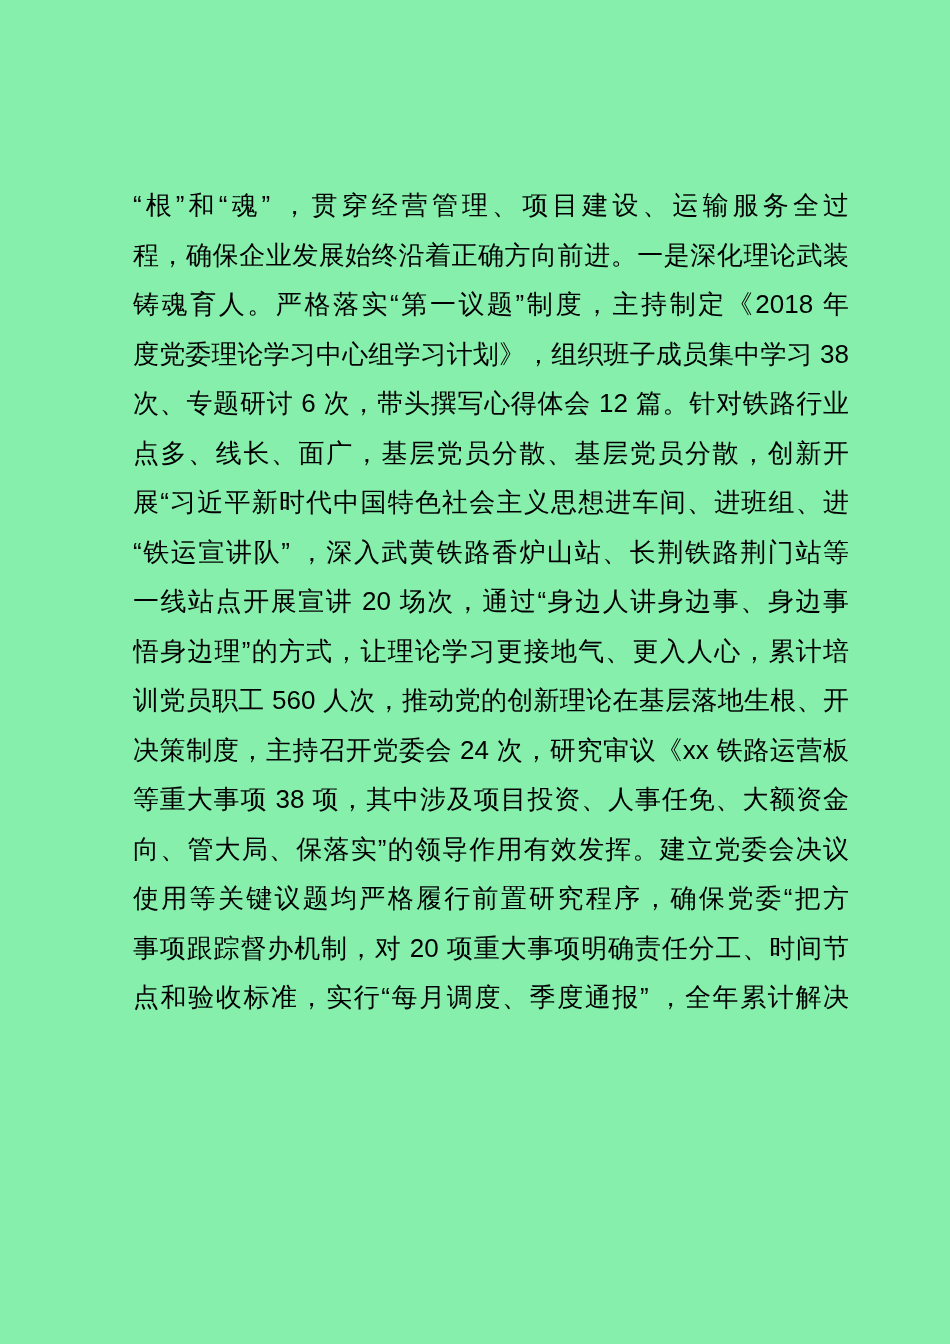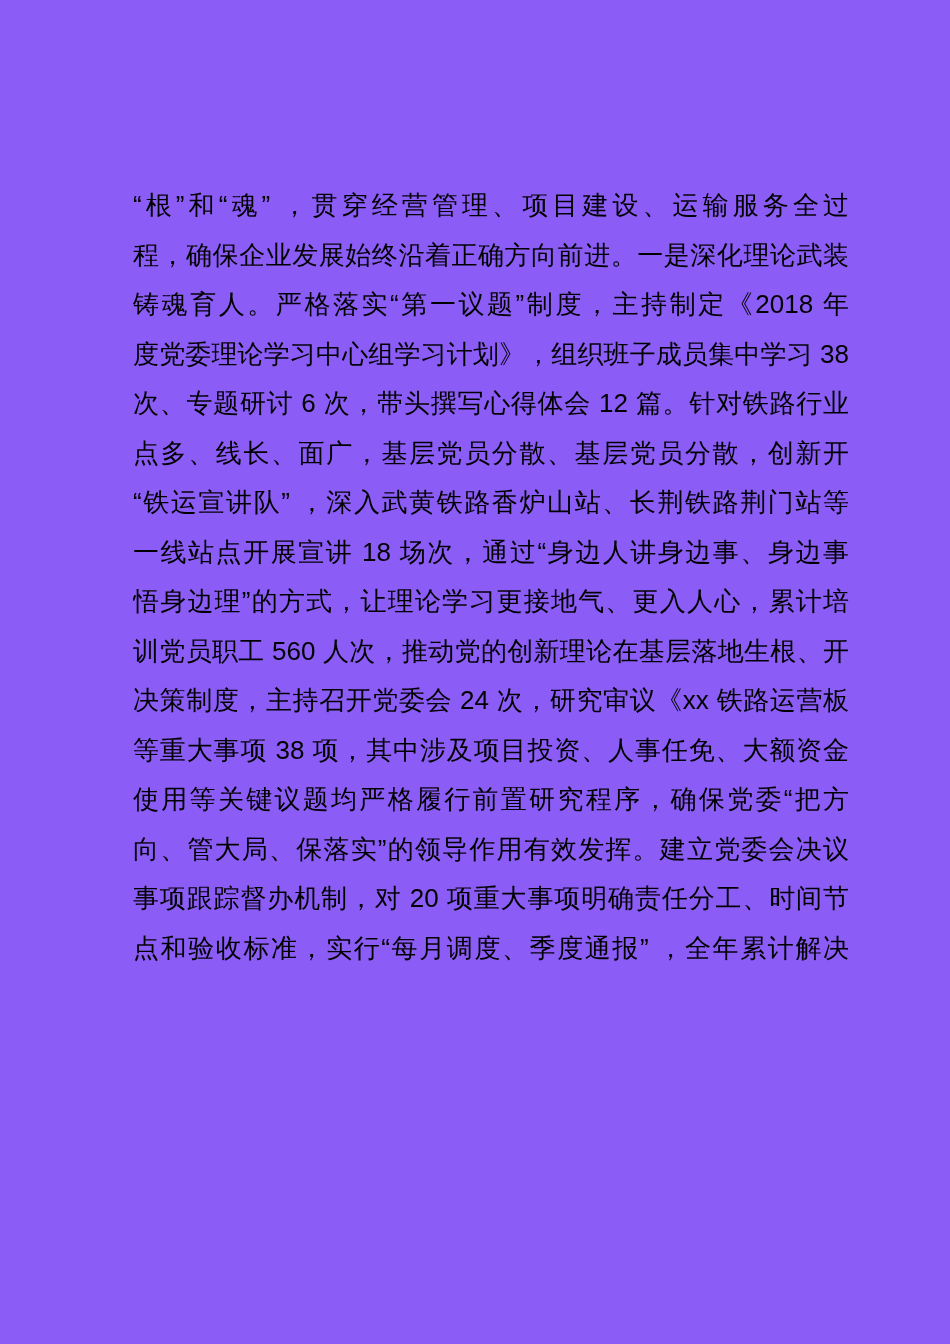--- a/index.html
+++ b/index.html
@@ -5,21 +5,21 @@
   html, body {
     margin: 0;
     padding: 0;
     background: #ffffff;
     font-family: "Liberation Sans", "DejaVu Sans", sans-serif;
   }
   .page {
     position: relative;
     width: 950px;
     height: 1344px;
-    background: #8b5cf6;
+    background: #86efac;
     overflow: hidden;
   }
   .text-block {
     position: absolute;
     left: 133px;
     top: 181px;
     width: 716px;
   }
   .text-line {
     font-size: 26px;
@@ -37,24 +37,25 @@
 <body>
 
 <div class="page">
   <div class="text-block">
     <div class="text-line">“根”和“魂” ，贯穿经营管理、项目建设、运输服务全过</div>
     <div class="text-line">程，确保企业发展始终沿着正确方向前进。一是深化理论武装</div>
     <div class="text-line">铸魂育人。严格落实“第一议题”制度，主持制定《2018 年</div>
     <div class="text-line">度党委理论学习中心组学习计划》，组织班子成员集中学习 38</div>
     <div class="text-line">次、专题研讨 6 次，带头撰写心得体会 12 篇。针对铁路行业</div>
     <div class="text-line">点多、线长、面广，基层党员分散、基层党员分散，创新开</div>
+    <div class="text-line">展“习近平新时代中国特色社会主义思想进车间、进班组、进</div>
     <div class="text-line">“铁运宣讲队” ，深入武黄铁路香炉山站、长荆铁路荆门站等</div>
-    <div class="text-line">一线站点开展宣讲 18 场次，通过“身边人讲身边事、身边事</div>
+    <div class="text-line">一线站点开展宣讲 20 场次，通过“身边人讲身边事、身边事</div>
     <div class="text-line">悟身边理”的方式，让理论学习更接地气、更入人心，累计培</div>
     <div class="text-line">训党员职工 560 人次，推动党的创新理论在基层落地生根、开</div>
     <div class="text-line">决策制度，主持召开党委会 24 次，研究审议《xx 铁路运营板</div>
     <div class="text-line">等重大事项 38 项，其中涉及项目投资、人事任免、大额资金</div>
+    <div class="text-line">向、管大局、保落实”的领导作用有效发挥。建立党委会决议</div>
     <div class="text-line">使用等关键议题均严格履行前置研究程序，确保党委“把方</div>
-    <div class="text-line">向、管大局、保落实”的领导作用有效发挥。建立党委会决议</div>
     <div class="text-line">事项跟踪督办机制，对 20 项重大事项明确责任分工、时间节</div>
     <div class="text-line">点和验收标准，实行“每月调度、季度通报” ，全年累计解决</div>
   </div>
 </div>
 
 </body></html>

